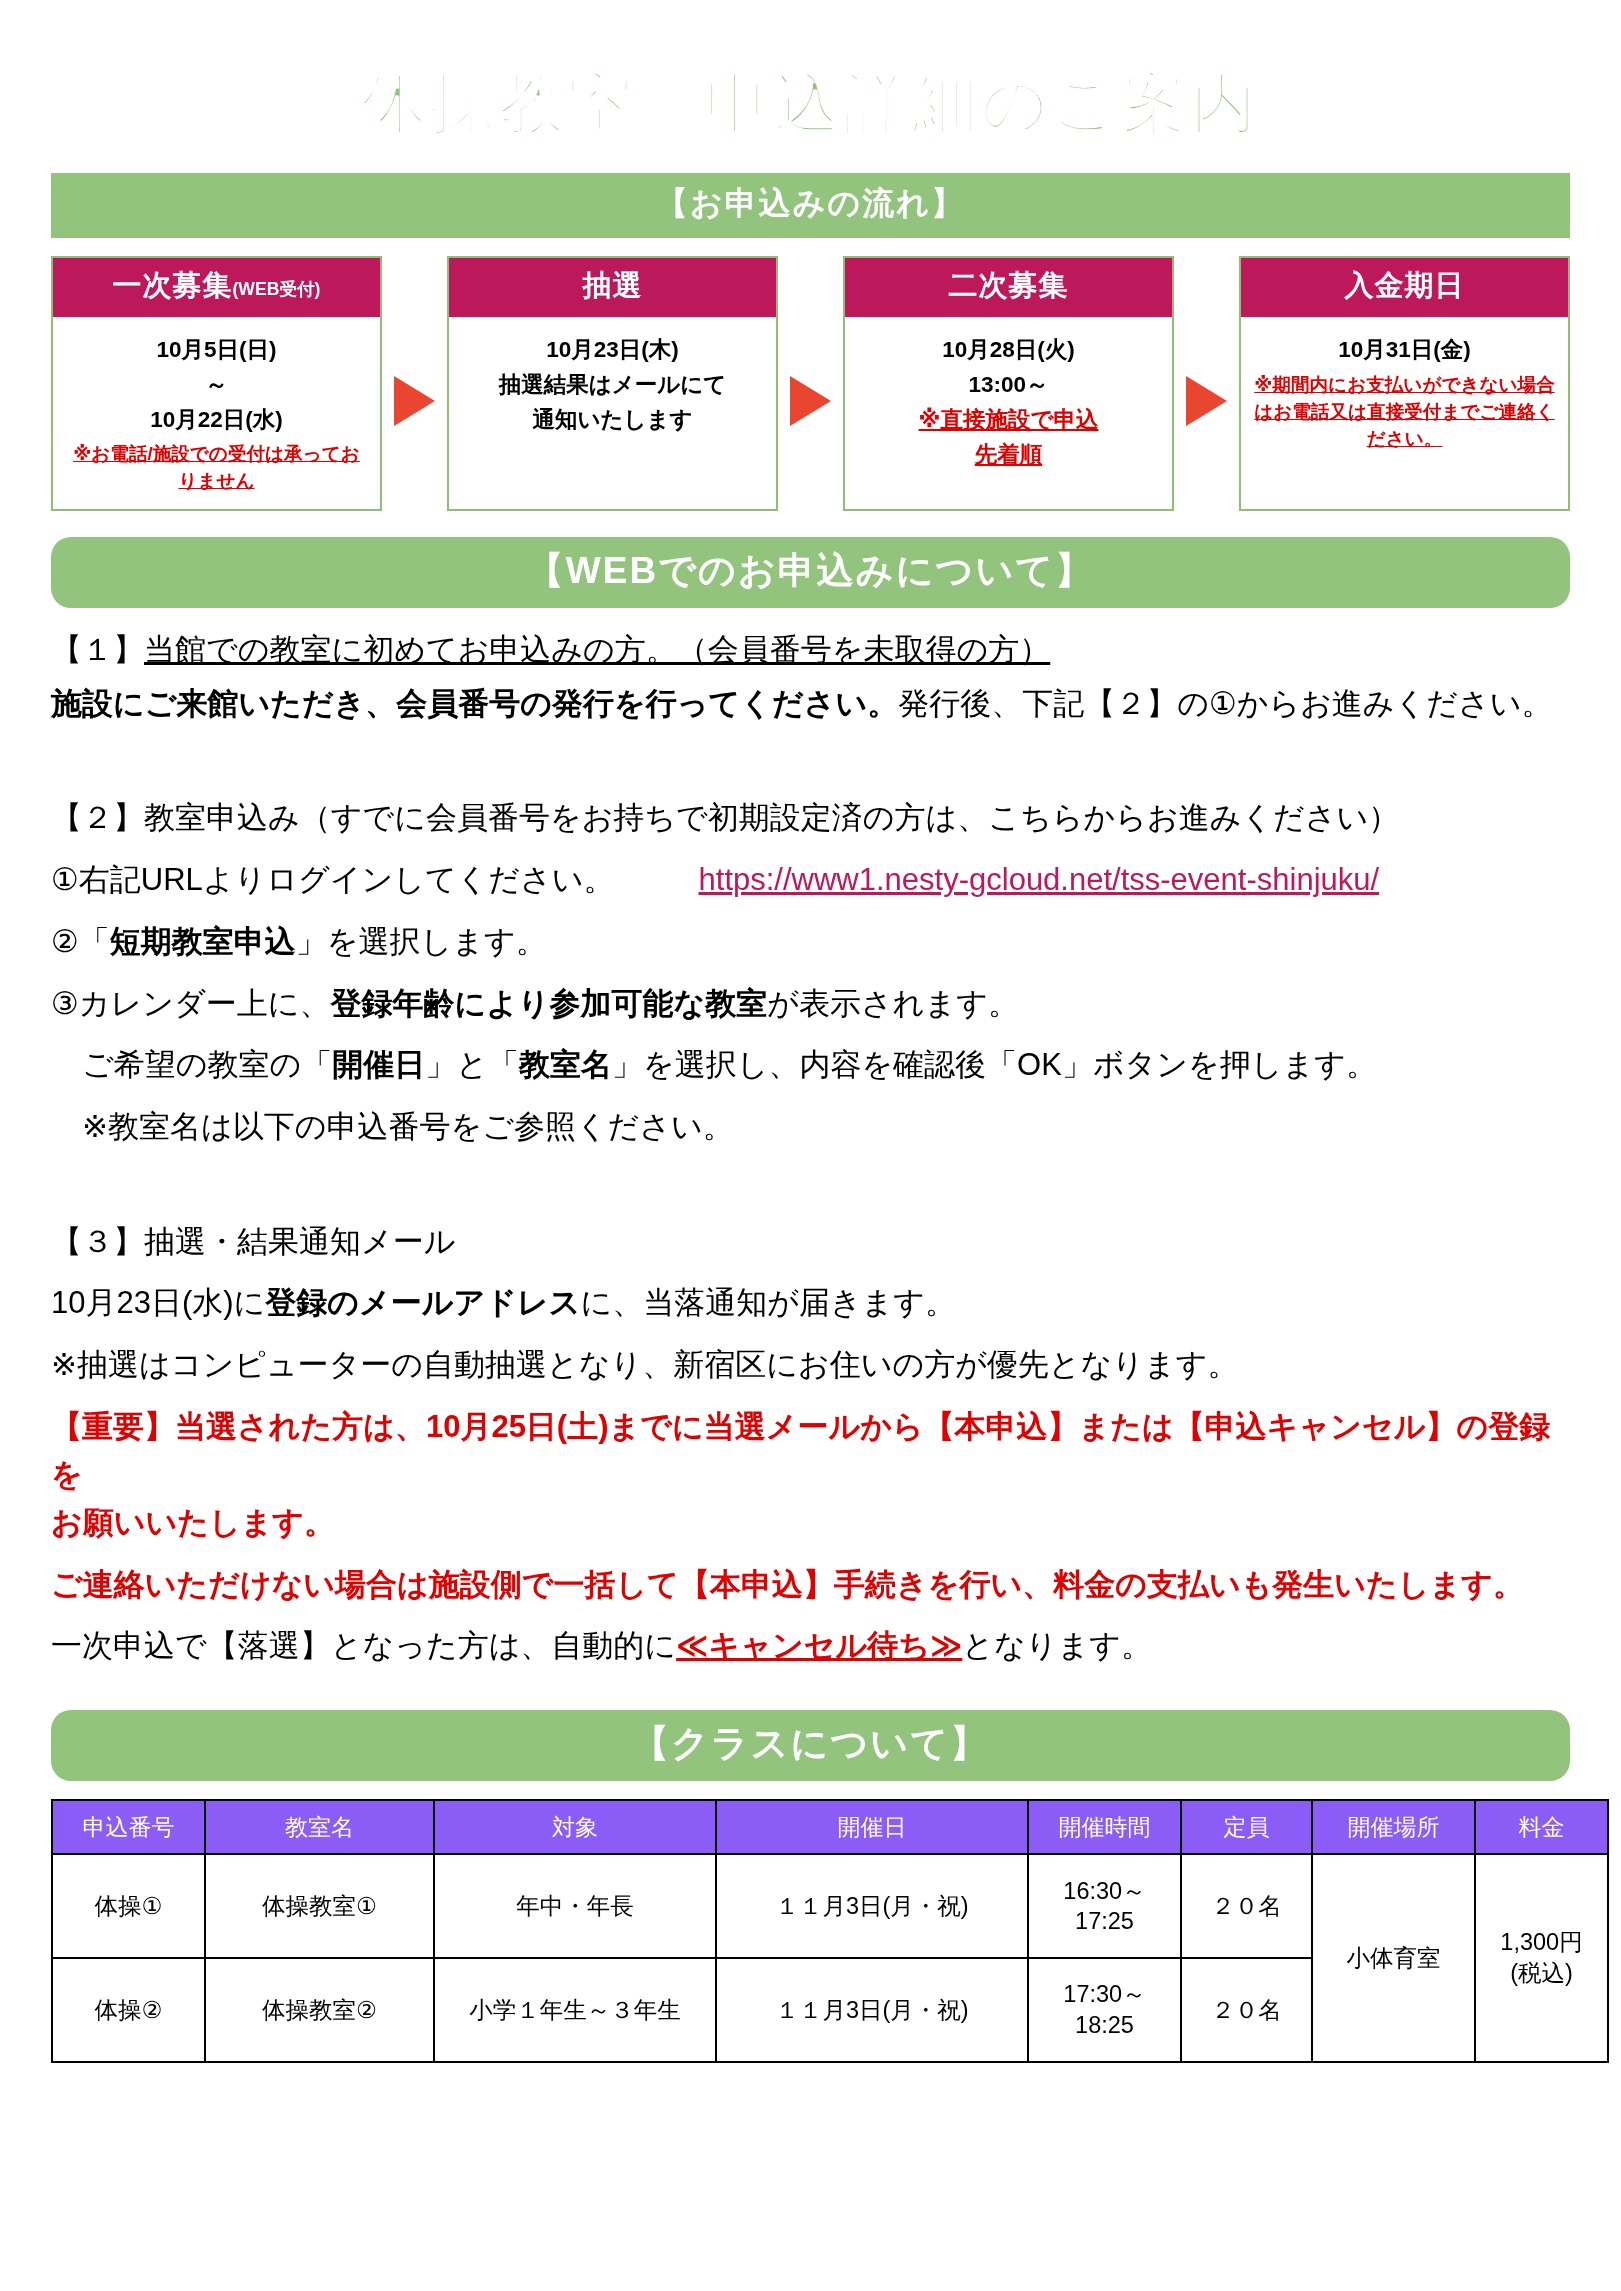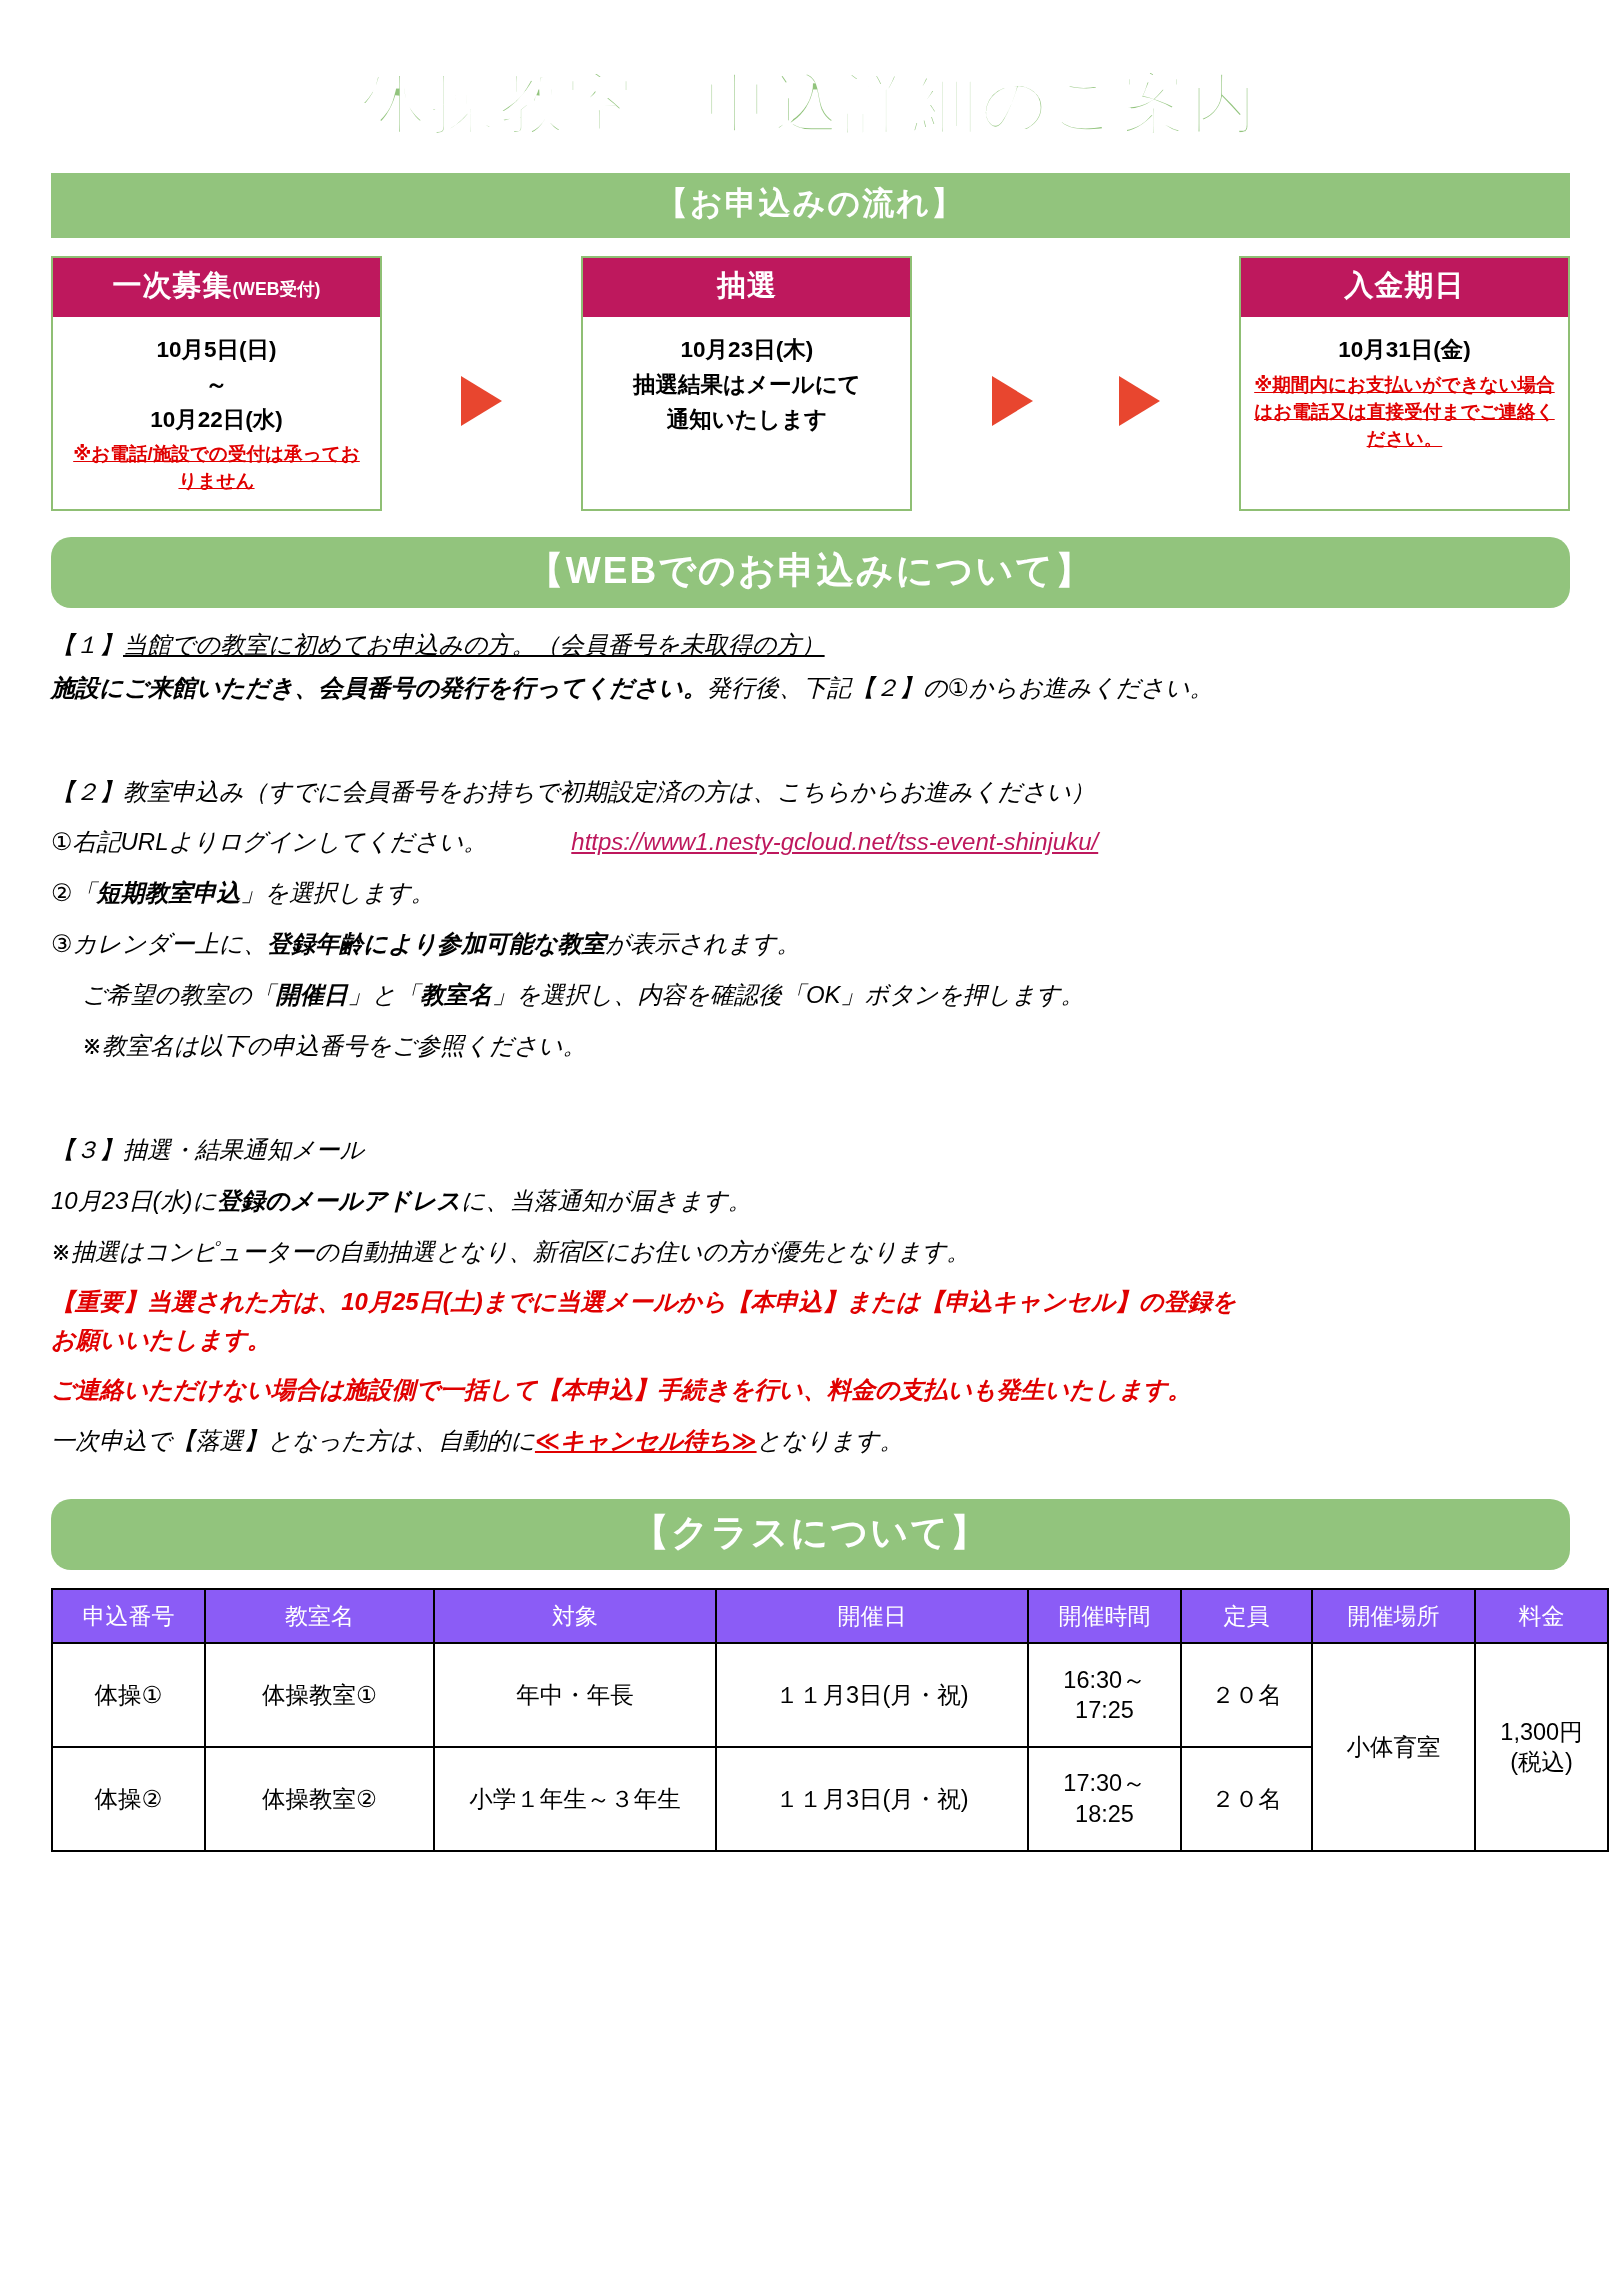--- a/index.html
+++ b/index.html
@@ -118,24 +118,23 @@
   .arrow {
     width: 0;
     height: 0;
     border-top: 25.5px solid transparent;
     border-bottom: 25.5px solid transparent;
     border-left: 41px solid #e8462f;
   }
 
   
   .body-text {
-    font-size: 24px;
+    font-size: 31px;
     line-height: 1.55;
     margin: 5.9px 0 13.7px 0;
-    font-style: italic;
   }
   .body-text.tight { margin-bottom: 5.9px; }
   .body-text b { font-weight: bold; }
   .u { text-decoration: underline; }
   .red { color: #e00000; }
   .red-bold { color: #e00000; font-weight: bold; }
   .link {
     color: #be185d;
     text-decoration: underline;
     margin-left: 84px;
@@ -217,20 +216,31 @@
         <div>10月23日(木)</div>
         <div>抽選結果はメールにて</div>
         <div>通知いたします</div>
       </div>
     </div>
 
     <div class="arrow-wrap">
       <div class="arrow"></div>
     </div>
 
+    <div class="flow-box">
+      <div class="flow-head">
+        <span>二次募集</span>
+      </div>
+      <div class="flow-body">
+        <div>10月28日(火)</div>
+        <div>13:00～</div>
+        <div class="big-red">※直接施設で申込</div>
+        <div class="big-red">先着順</div>
+      </div>
+    </div>
 
     <div class="arrow-wrap">
       <div class="arrow"></div>
     </div>
 
     <div class="flow-box">
       <div class="flow-head">
         <span>入金期日</span>
       </div>
       <div class="flow-body">

